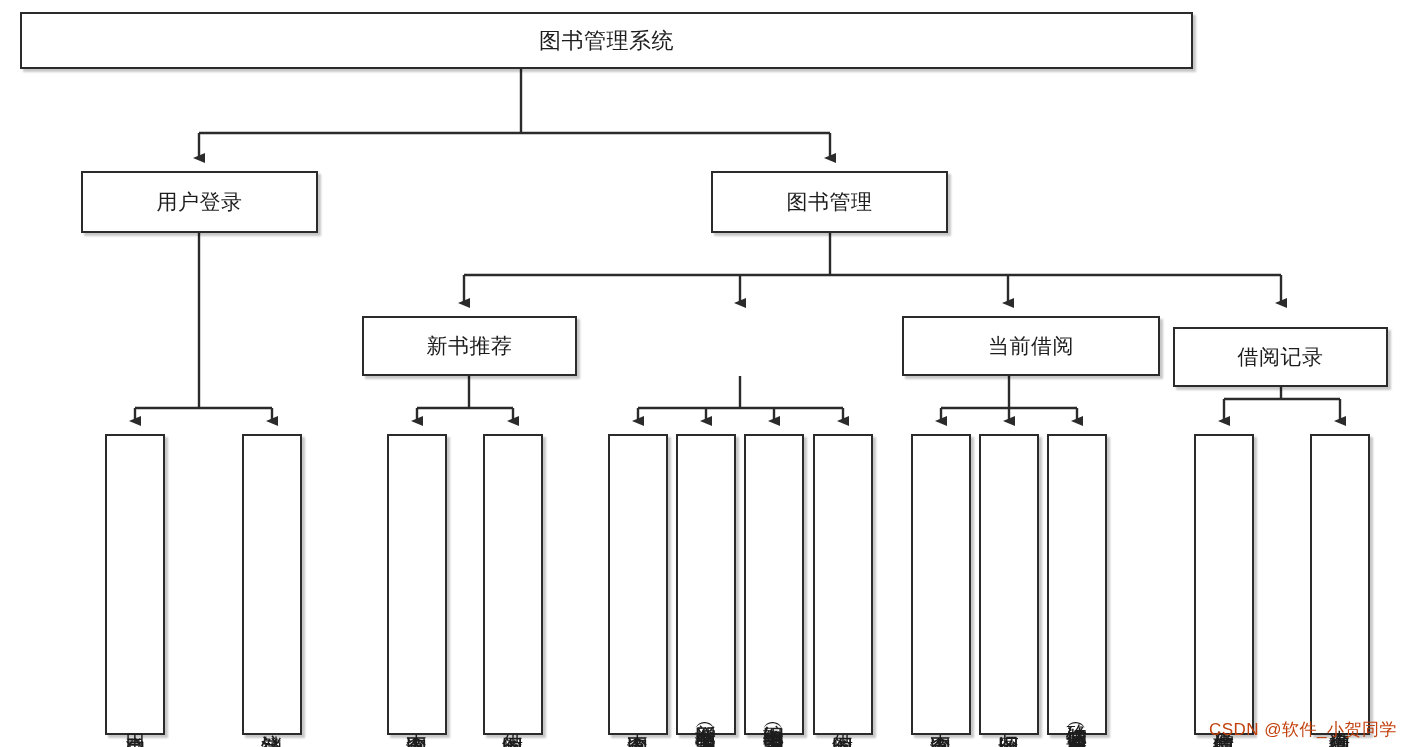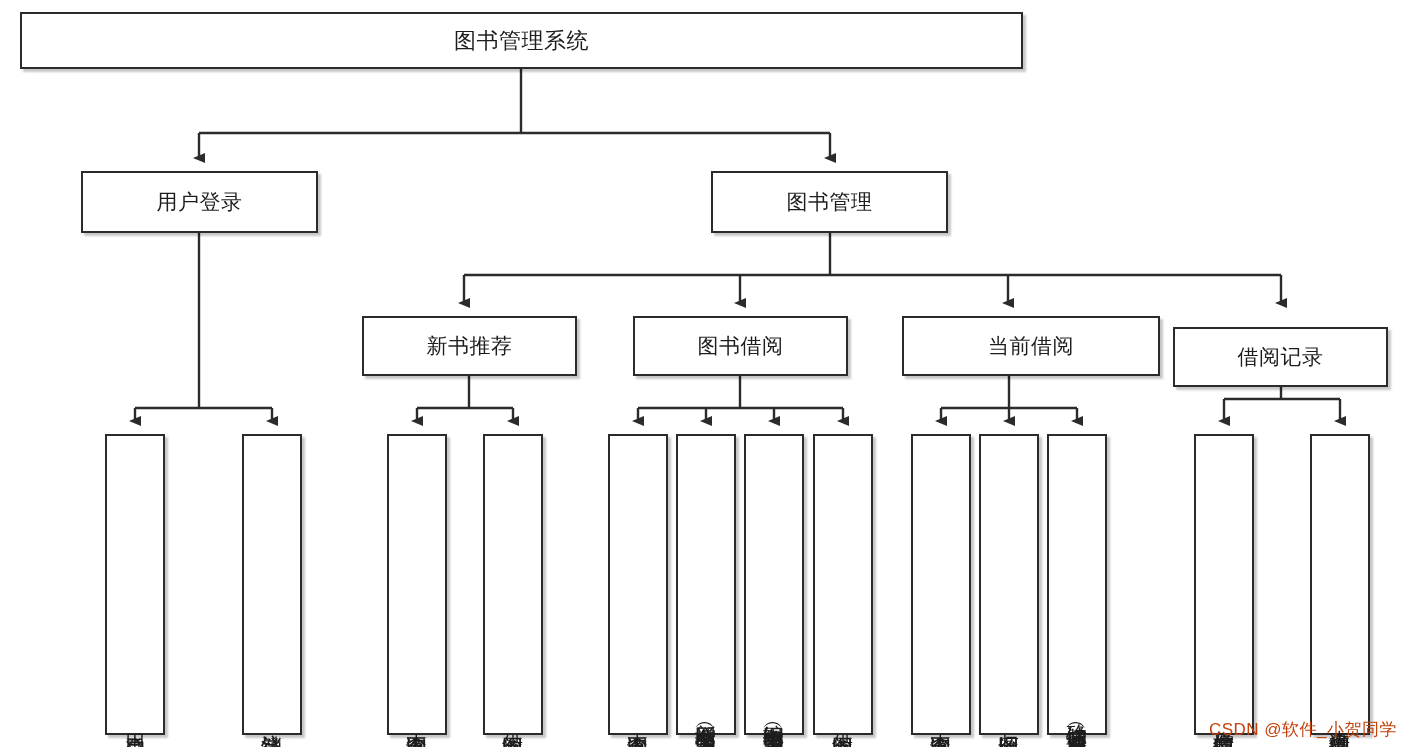--- a/index.html
+++ b/index.html
@@ -114,36 +114,33 @@
       <path d="M1009,408 L1009,421" marker-end="url(#arrow)"></path>
       <path d="M1077,408 L1077,421" marker-end="url(#arrow)"></path>
 
       <path d="M1281,376 L1281,399"></path>
       <path d="M1224,399 L1340,399"></path>
       <path d="M1224,399 L1224,421" marker-end="url(#arrow)"></path>
       <path d="M1340,399 L1340,421" marker-end="url(#arrow)"></path>
     </g>
   </svg>
 
-  <div class="node root" style="left:20px; top:12px; width:1003px; height:57px;">
+  <div class="node root" style="left:20px; top:12px; width:1173px; height:57px;">
     <span class="label">图书管理系统</span>
   </div>
 
   <div class="node" style="left:81px; top:171px; width:237px; height:62px;">
     <span class="label">用户登录</span>
   </div>
   <div class="node" style="left:362px; top:316px; width:215px; height:60px;">
     <span class="label">新书推荐</span>
   </div>
 
   <div class="node" style="left:711px; top:171px; width:237px; height:62px;">
     <span class="label">图书管理</span>
-  </div>
-  <div class="node" style="left:633px; top:316px; width:215px; height:60px;">
-    <span class="label">图书借阅</span>
   </div>
   <div class="node" style="left:902px; top:316px; width:258px; height:60px;font-family:Liberation Serif, serif;">
     <span class="label">当前借阅</span>
   </div>
   <div class="node" style="left:1173px; top:327px; width:215px; height:60px;">
     <span class="label">借阅记录</span>
   </div>
 
   <div class="node leaf" style="left:105px; top:434px; width:60px; height:301px;">
     <span class="label">用户登录</span>

